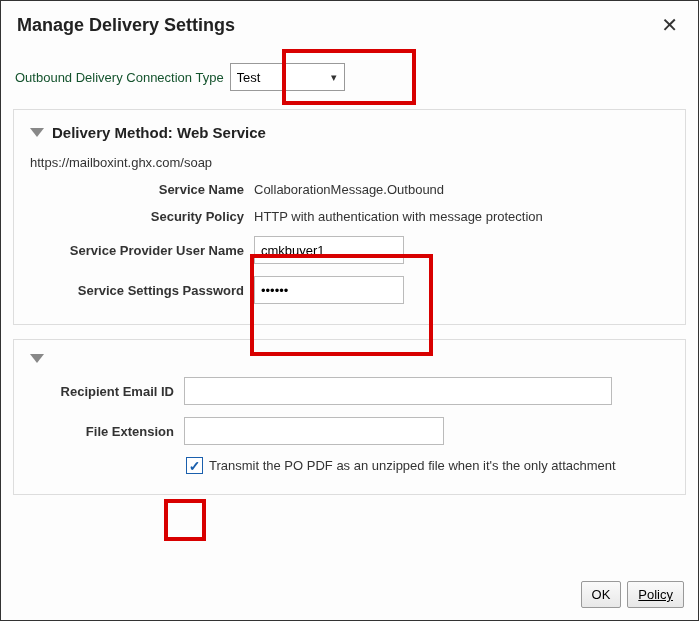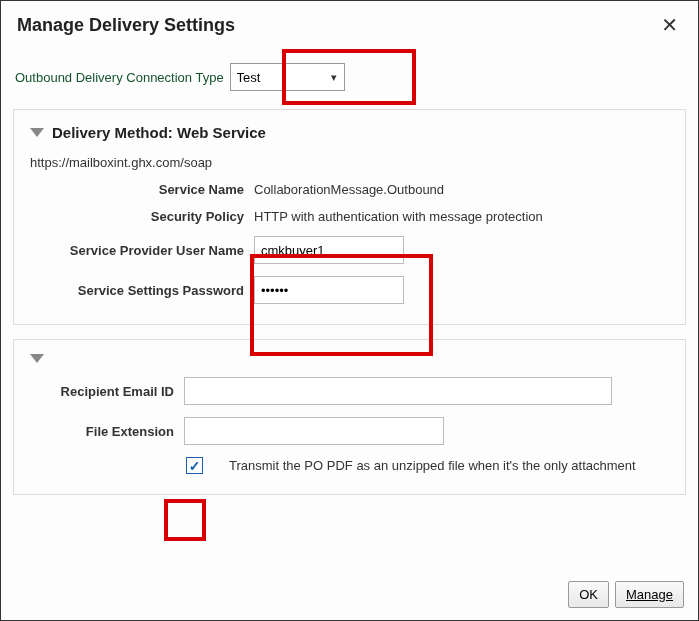--- a/index.html
+++ b/index.html
@@ -131,21 +131,20 @@
     border: 2px solid #1a5fad;
   }
   .ext-input {
     width: 260px;
   }
   .checkbox-row {
     display: flex;
     align-items: center;
     margin-left: 156px;
     margin-top: 10px;
-    gap: 20px;
   }
   .checkbox-box {
     width: 17px;
     height: 17px;
     border: 1px solid #1a5fad;
     display: inline-flex;
     align-items: center;
     justify-content: center;
     background: #fff;
     margin-right: 6px;
@@ -281,20 +280,20 @@
       <div class="checkbox-row">
         <div class="checkbox-box checked"></div>
         <span>Transmit the PO PDF as an unzipped file when it's the only attachment</span>
       </div>
     </div>
 
   </div>
 
   <div class="dialog-footer">
     <button class="btn">OK</button>
-    <button class="btn cancel">Manage</button>
+    <button class="btn cancel">Policy</button>
   </div>
 
   <div class="highlight hl-select"></div>
   <div class="highlight hl-cred"></div>
   <div class="highlight hl-cb"></div>
 
 </div>
 
 </body></html>

